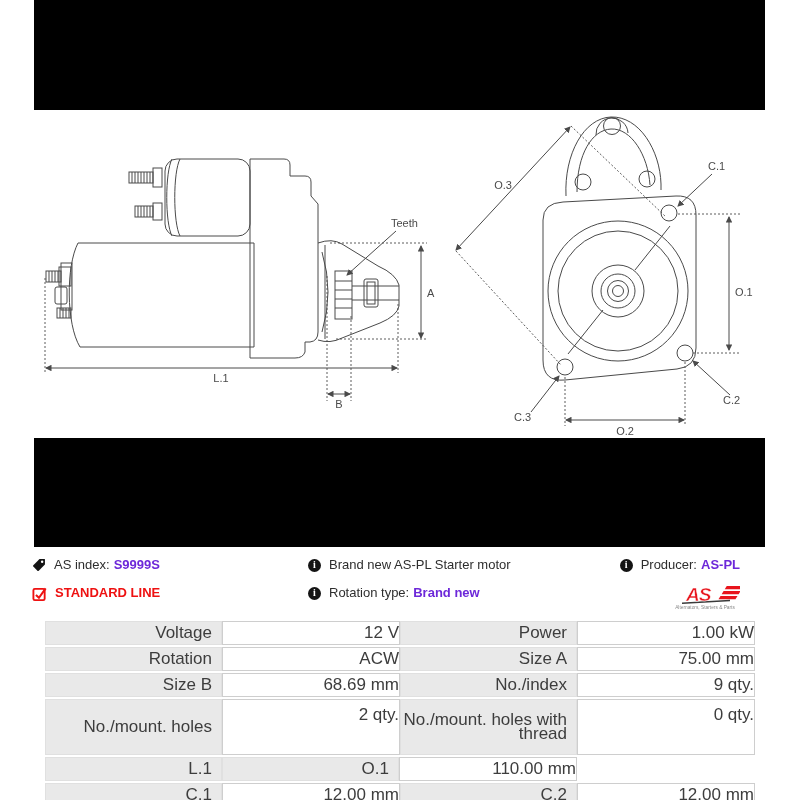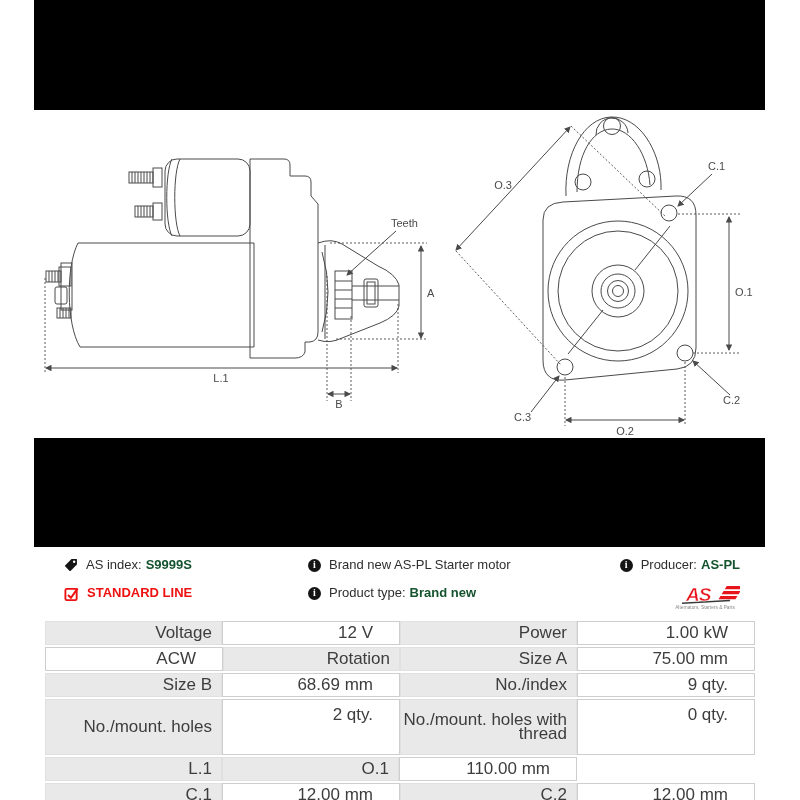--- a/index.html
+++ b/index.html
@@ -7,41 +7,41 @@
           font-family:"Liberation Sans",sans-serif;color:#2e2e2e;}
   .bar{position:absolute;left:34px;width:731px;background:#000;}
   .bar.top{top:0;height:110px;}
   .bar.mid{top:438px;height:109px;}
   .drawing{position:absolute;left:0;top:110px;width:800px;height:328px;}
   .drawing svg{display:block;}
 
   
   .info-col{position:absolute;top:556px;font-size:13px;line-height:18px;}
   .info-col .line{display:flex;align-items:center;height:18px;margin-bottom:10px;white-space:nowrap;}
-  .col1{left:64px;}
+  .col1{left:32px;}
   .col2{left:308px;}
   .col3{right:60px;}
   .col3 .line{justify-content:flex-end;}
   .ic{display:inline-flex;align-items:center;justify-content:center;margin-right:8px;}
   .info-i{width:13px;height:13px;border-radius:50%;background:#141414;color:#fff;
           font-size:10px;font-weight:bold;font-family:"Liberation Serif",serif;}
   .info-i::before{content:"i";}
   .lbl{margin-right:4px;}
-  b.val{font-weight:bold;color:#14532d;}
+  b.val{font-weight:bold;color:#6d28d9;}
   .red-line{color:#ee1111;font-weight:bold;}
   .logo-wrap{display:flex;justify-content:flex-end;align-items:flex-start;margin-top:9px;}
 
   
   .spec{position:absolute;left:45px;top:621px;width:710px;display:flex;flex-direction:column;gap:2px;
         font-size:17px;color:#3d3d3d;border-bottom:1px solid #bdbdbd;padding-bottom:3px;}
   .srow{display:flex;gap:0;height:24px;}
   .srow.tall{height:56px;}
   .cell{box-sizing:border-box;display:flex;align-items:center;justify-content:flex-end;}
   .cell.l{width:177px;background:#e9e9e9;border:1px solid #e0e0e0;padding-right:9px;text-align:right;line-height:14px;}
-  .cell.v{width:178px;background:#fff;border:1px solid #cecece;padding-right:26px;}
+  .cell.v{width:178px;background:#fff;border:1px solid #cecece;padding-right:0;}
   .srow.tall .cell.v{align-items:flex-start;padding-top:5px;}
 </style>
 </head>
 <body>
 
 <div class="canvas">
 
   <div class="bar top"></div>
 
   <div class="drawing">
@@ -181,21 +181,21 @@
     </div>
   </div>
 
   <div class="info-col col2">
     <div class="line">
       <span class="ic info-i"></span>
       <span>Brand new AS-PL Starter motor</span>
     </div>
     <div class="line">
       <span class="ic info-i"></span>
-      <span class="lbl">Product type:</span>
+      <span class="lbl">Rotation type:</span>
       <b class="val">Brand new</b>
     </div>
   </div>
 
   <div class="info-col col3">
     <div class="line">
       <span class="ic info-i"></span>
       <span class="lbl">Producer:</span>
       <b class="val">AS-PL</b>
     </div>
@@ -214,22 +214,22 @@
   </div>
 
   <div class="spec">
     <div class="srow">
       <div class="cell l">Voltage</div>
       <div class="cell v">12 V</div>
       <div class="cell l">Power</div>
       <div class="cell v">1.00 kW</div>
     </div>
     <div class="srow">
+      <div class="cell l">Rotation</div>
       <div class="cell v">ACW</div>
-      <div class="cell l">Rotation</div>
       <div class="cell l">Size A</div>
       <div class="cell v">75.00 mm</div>
     </div>
     <div class="srow">
       <div class="cell l">Size B</div>
       <div class="cell v">68.69 mm</div>
       <div class="cell l">No./index</div>
       <div class="cell v">9 qty.</div>
     </div>
     <div class="srow tall">

